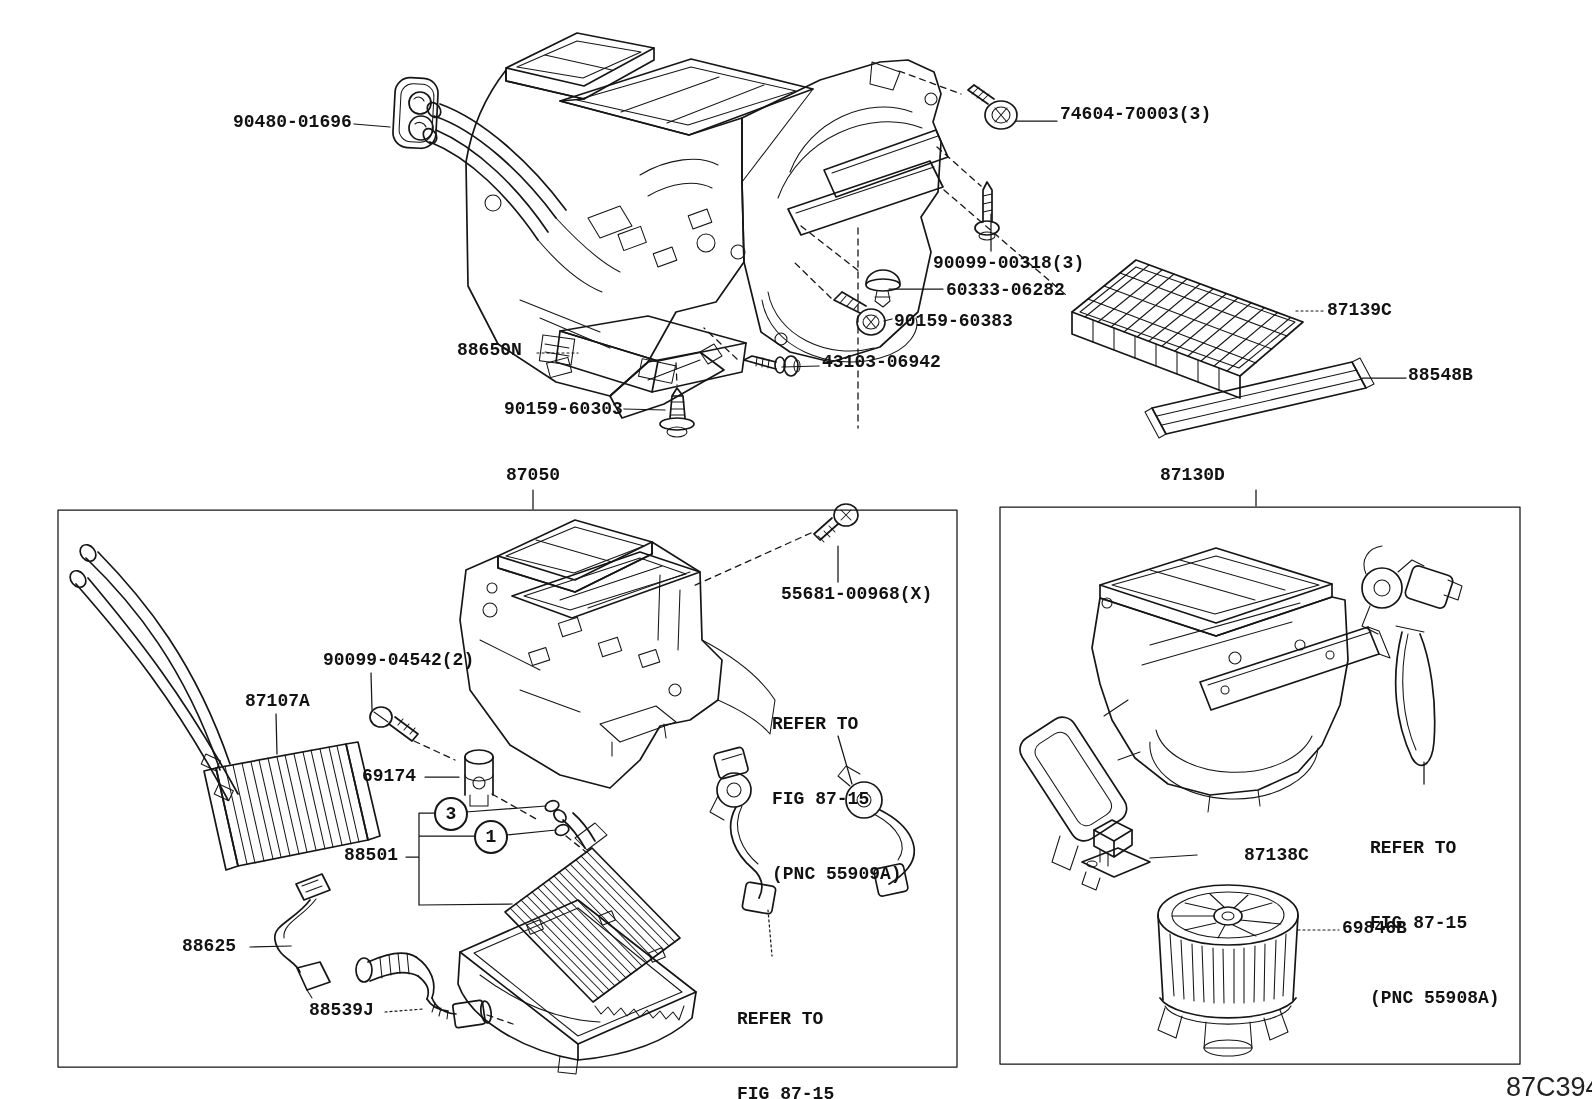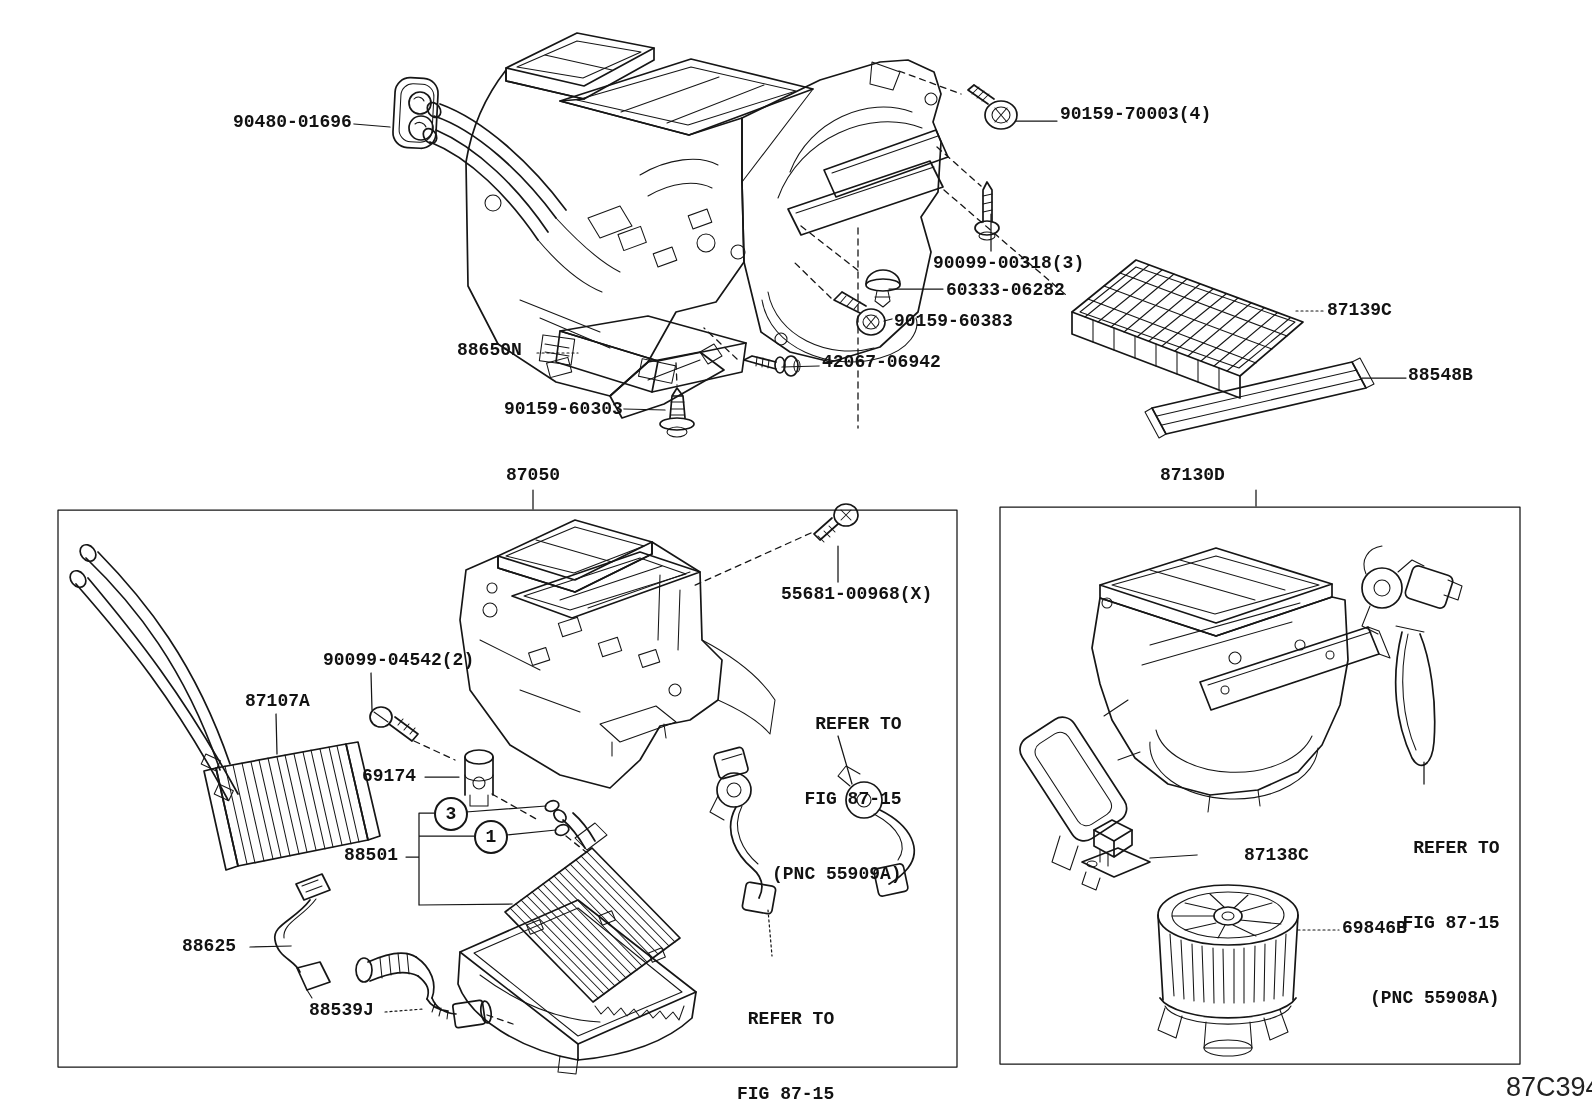--- a/index.html
+++ b/index.html
@@ -7,21 +7,21 @@
           font-family:"Liberation Mono","DejaVu Sans Mono",monospace;}
   #art{position:absolute;left:0;top:0;}
   #art path,#art line,#art rect,#art circle,#art ellipse{
       fill:none;stroke:#161616;stroke-width:1.7;stroke-linecap:round;stroke-linejoin:round;}
   #art .tn{stroke-width:1.05;}
   #art .ld{stroke-width:1.25;}
   #art .dot{stroke-width:1.2;stroke-dasharray:2,3;}
   #art .dsh{stroke-width:1.3;stroke-dasharray:6,5;}
   #art .bx{stroke-width:1.25;}
   .lbl{position:absolute;font-weight:700;font-size:18px;line-height:21px;color:#121212;white-space:pre;}
-  .note{position:absolute;font-weight:700;font-size:18px;line-height:25px;color:#121212;white-space:pre;text-align:right;}
+  .note{position:absolute;font-weight:700;font-size:18px;line-height:25px;color:#121212;white-space:pre;}
   .callout{position:absolute;width:30px;height:30px;border:2px solid #161616;border-radius:50%;
            background:#fff;display:flex;align-items:center;justify-content:center;
            font-weight:700;font-size:18px;color:#121212;}
   .code{position:absolute;font-family:"Liberation Sans",sans-serif;font-size:27px;color:#222;}
 </style>
 </head>
 <body>
 
 <div id="canvas">
 
@@ -338,25 +338,25 @@
     <path class="ld" d="M419,813 L419,905 M419,813 L434,813 M419,836 L474,836 M419,905 L512,904 M406,857 L419,857"></path>
     <path class="dot" d="M537,353 L578,353 M1296,311 L1324,311 M385,1012 L423,1009 M1298,930 L1339,930 M768,910 L772,956"></path>
   </g>
 
   <g>
     <path class="dsh" d="M899,71 L961,94 M937,147 L981,186 M801,226 L860,272 M831,298 L795,263 M737,359 L704,328 M676,363 L677,385 M858,228 L858,428 M944,190 L1066,295 M811,533 L691,587 M414,741 L455,760 M492,794 L538,820 M566,836 L586,852 M487,1015 L513,1024"></path>
   </g>
 </svg>
 
 <div class="lbl" style="left:233px;top:112px">90480-01696</div>
-<div class="lbl" style="left:1060px;top:104px">90159-70003(4)</div>
+<div class="lbl" style="left:1060px;top:104px">74604-70003(3)</div>
 <div class="lbl" style="left:933px;top:253px">90099-00318(3)</div>
 <div class="lbl" style="left:946px;top:280px">60333-06282</div>
 <div class="lbl" style="left:894px;top:311px">90159-60383</div>
-<div class="lbl" style="left:822px;top:352px">42067-06942</div>
+<div class="lbl" style="left:822px;top:352px">43103-06942</div>
 <div class="lbl" style="left:457px;top:340px">88650N</div>
 <div class="lbl" style="left:504px;top:399px">90159-60303</div>
 <div class="lbl" style="left:1327px;top:300px">87139C</div>
 <div class="lbl" style="left:1408px;top:365px">88548B</div>
 
 <div class="lbl" style="left:506px;top:465px">87050</div>
 <div class="lbl" style="left:1160px;top:465px">87130D</div>
 
 <div class="lbl" style="left:781px;top:584px">55681-00968(X)</div>
 <div class="lbl" style="left:323px;top:650px">90099-04542(2)</div>

